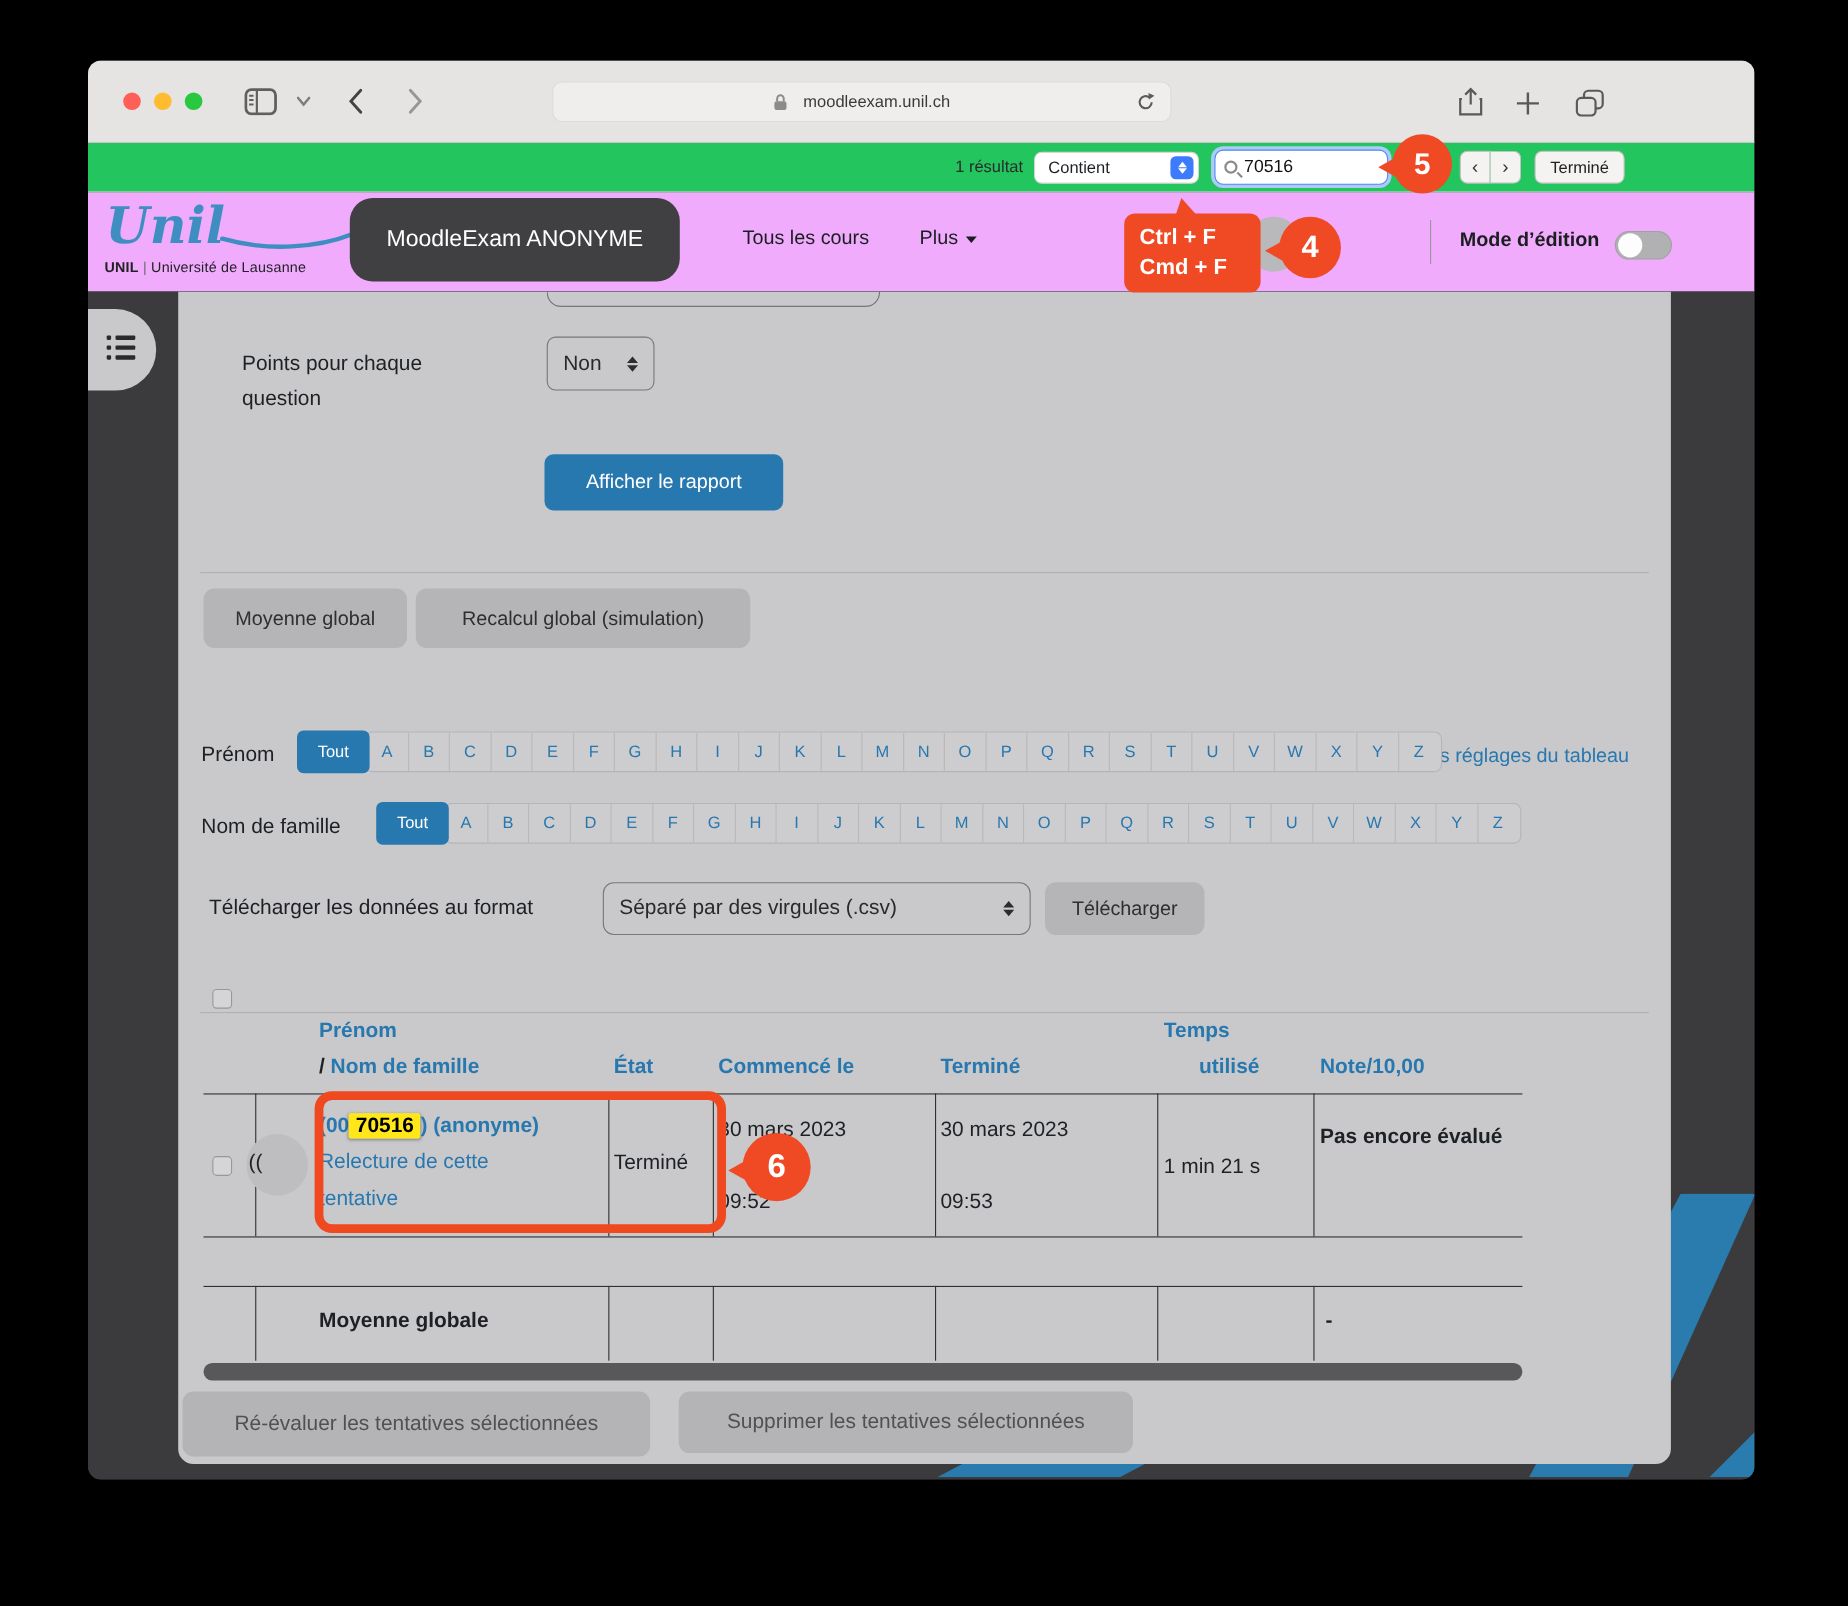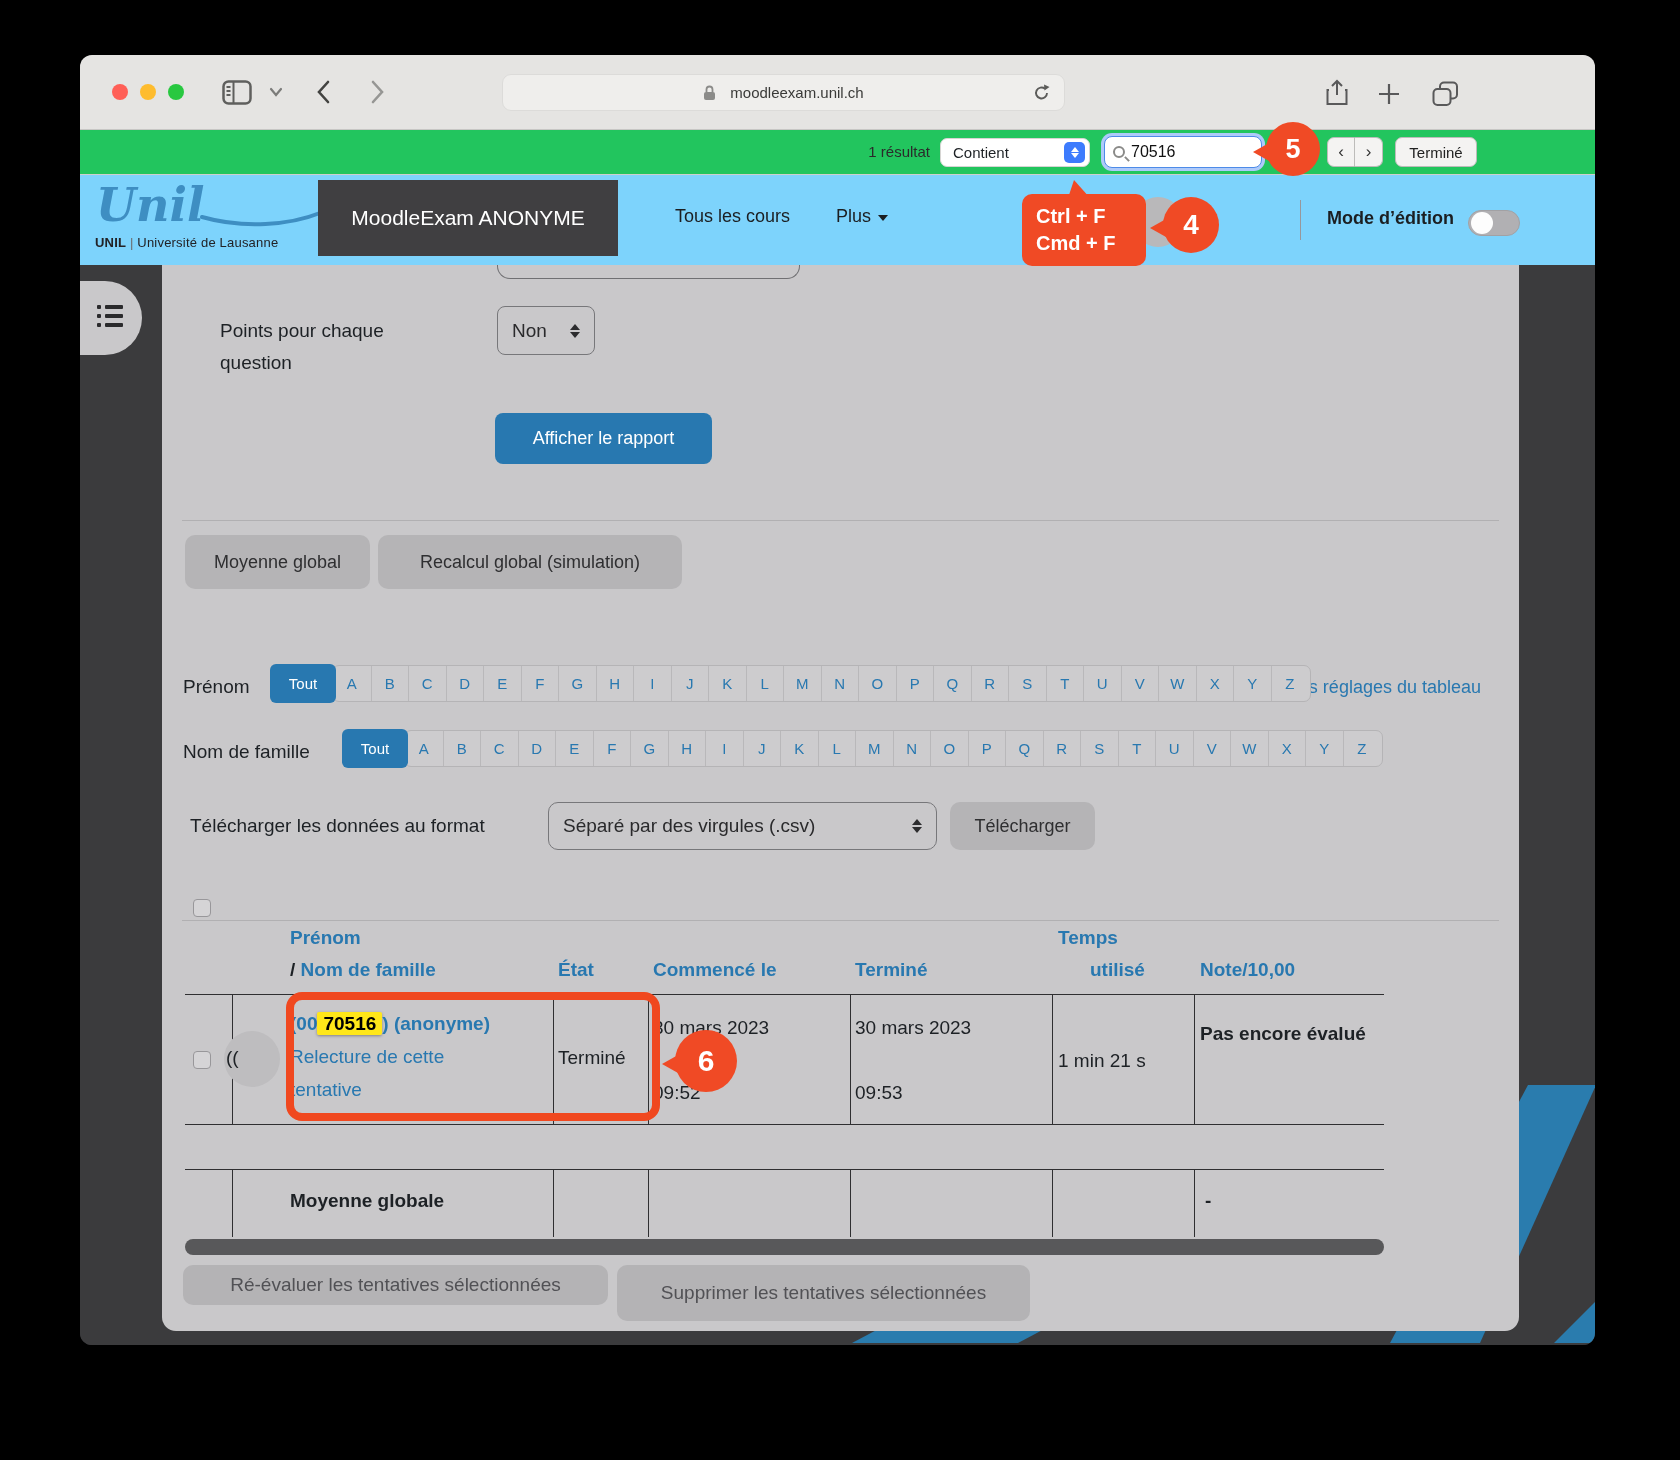--- a/index.html
+++ b/index.html
@@ -33,24 +33,24 @@
   .mag::after { content:""; position:absolute; width:6px; height:2px; background:#8a8a88; transform:rotate(45deg); left:9px; top:10px; }
   .fb-nav { position:absolute; left:1247px; top:7px; display:flex; }
   .fb-nav .nbtn { width:28px; height:30px; border:1px solid #bdbcba; background:#f4f3f2; color:#333; display:flex;
     align-items:center; justify-content:center; font-size:17px; }
   .fb-nav .nbtn:first-child { border-radius:7px 0 0 7px; }
   .fb-nav .nbtn:last-child { border-radius:0 7px 7px 0; border-left:none; }
   .fb-done { position:absolute; left:1315px; top:7px; width:82px; height:30px; border:1px solid #bdbcba; border-radius:7px;
     display:flex; align-items:center; justify-content:center; color:#222; background:#f4f3f2; }
 
   
-  .mheader { height:90px; background:#7dd3fc; position:relative; flex:none; }
+  .mheader { height:90px; background:#f0abfc; position:relative; flex:none; }
   .logo-sub { position:absolute; left:15px; top:60px; font-size:13px; color:#222226; letter-spacing:.2px; }
   .brand-tile { position:absolute; left:238px; top:5px; width:300px; height:76px; background:#403f41; color:#fff;
-    display:flex; align-items:center; justify-content:center; font-size:21px; }
+    display:flex; align-items:center; justify-content:center; font-size:21px;border-radius:21px; }
   .nav-item { position:absolute; top:31px; font-size:18px; color:#1b1e21; display:flex; align-items:center; gap:7px; }
   .chev-dn { width:0; height:0; border-left:5px solid transparent; border-right:5px solid transparent; border-top:6px solid #1b1e21; margin-top:3px; }
   .hdr-avatar { position:absolute; left:1053px; top:22px; width:50px; height:50px; border-radius:50%; background:#b9b8ba; }
   .hdr-divider { position:absolute; left:1220px; top:25px; width:1px; height:40px; background:#98979a; }
   .mode-label { position:absolute; left:1247px; top:33px; font-size:18px; color:#1b1e21;font-weight:bold; }
   .toggle { position:absolute; left:1388px; top:35px; width:52px; height:26px; border-radius:13px; background:#b1b0b3; border:1px solid #a2a1a4; }
   .toggle .knob { position:absolute; left:2px; top:1px; width:22px; height:22px; border-radius:50%; background:#fdfdfd; }
 
   
   .callout { position:absolute; left:942px; top:19px; width:124px; height:72px; background:#f04a25; border-radius:10px;
@@ -411,21 +411,21 @@
       <div class="vline" style="left:391px;top:904px;height:68px"></div>
       <div class="vline" style="left:486px;top:904px;height:68px"></div>
       <div class="vline" style="left:688px;top:904px;height:68px"></div>
       <div class="vline" style="left:890px;top:904px;height:68px"></div>
       <div class="vline" style="left:1032px;top:904px;height:68px"></div>
       <div class="td" style="left:128px;top:925px;font-weight:bold">Moyenne globale</div>
       <div class="td" style="left:1043px;top:925px;font-weight:bold">-</div>
 
       <div class="scrollbar"></div>
 
-      <div class="action-btn" style="left:21px;top:1000px;width:425px;height:40px">
+      <div class="action-btn" style="left:4px;top:1000px;width:425px;height:59px">
         <span>Ré-évaluer les tentatives sélectionnées</span>
       </div>
       <div class="action-btn" style="left:455px;top:1000px;width:413px;height:56px">
         <span>Supprimer les tentatives sélectionnées</span>
       </div>
 
     </div>
   </div>
 </div>
 

